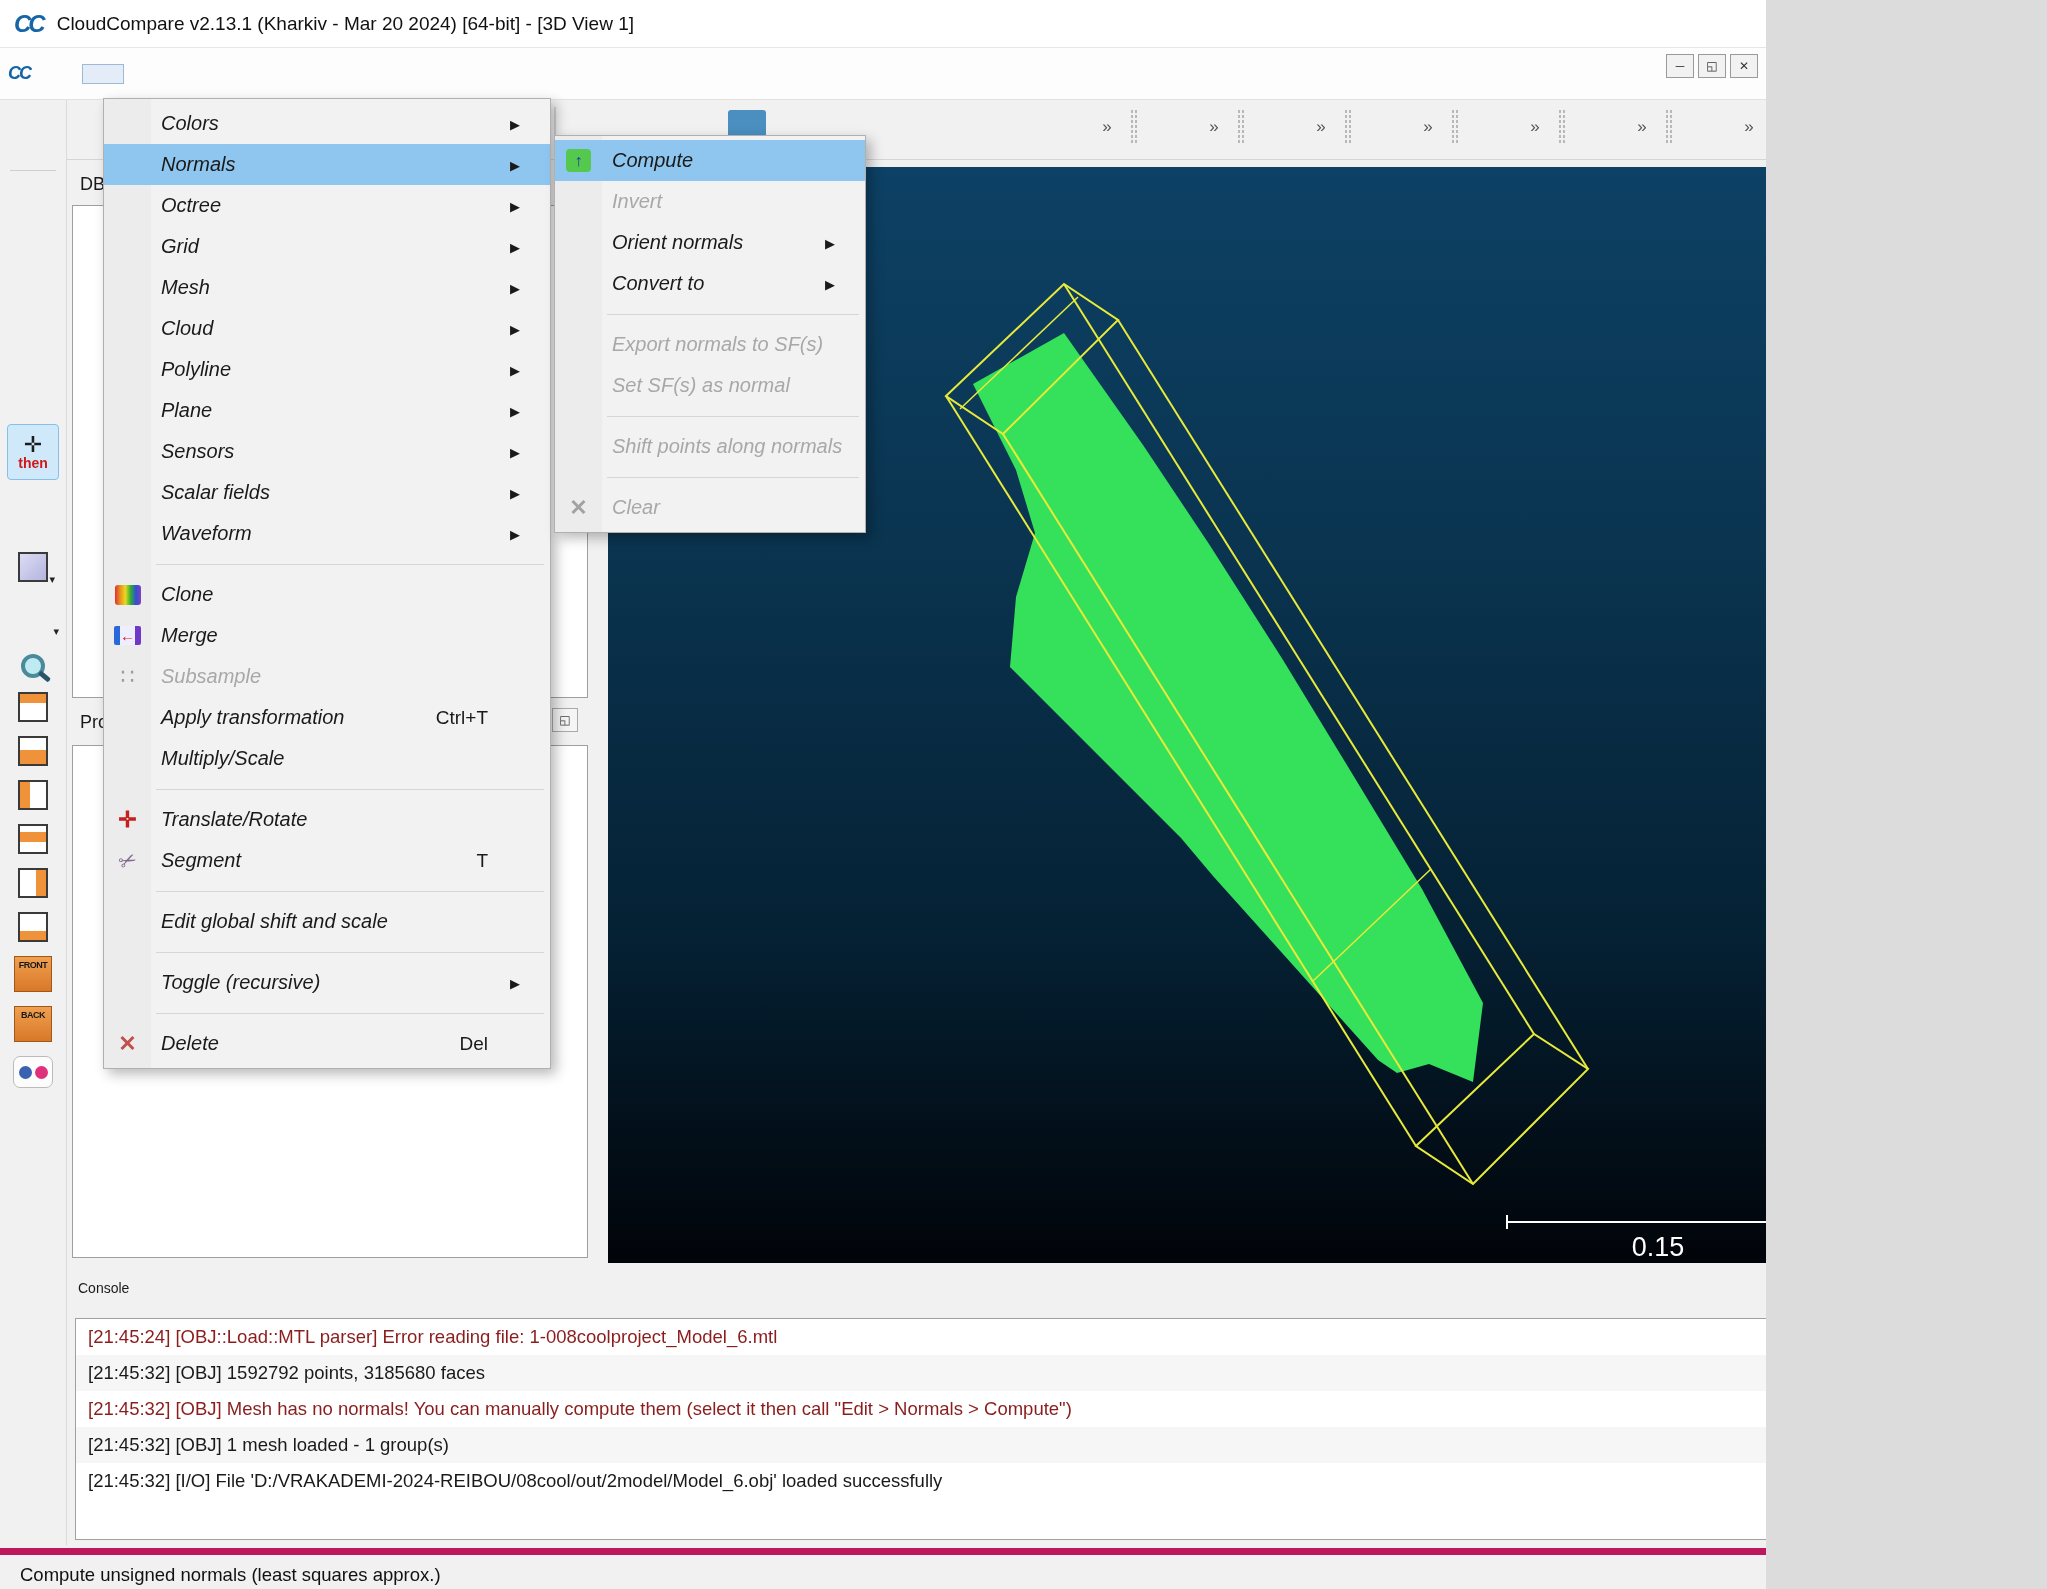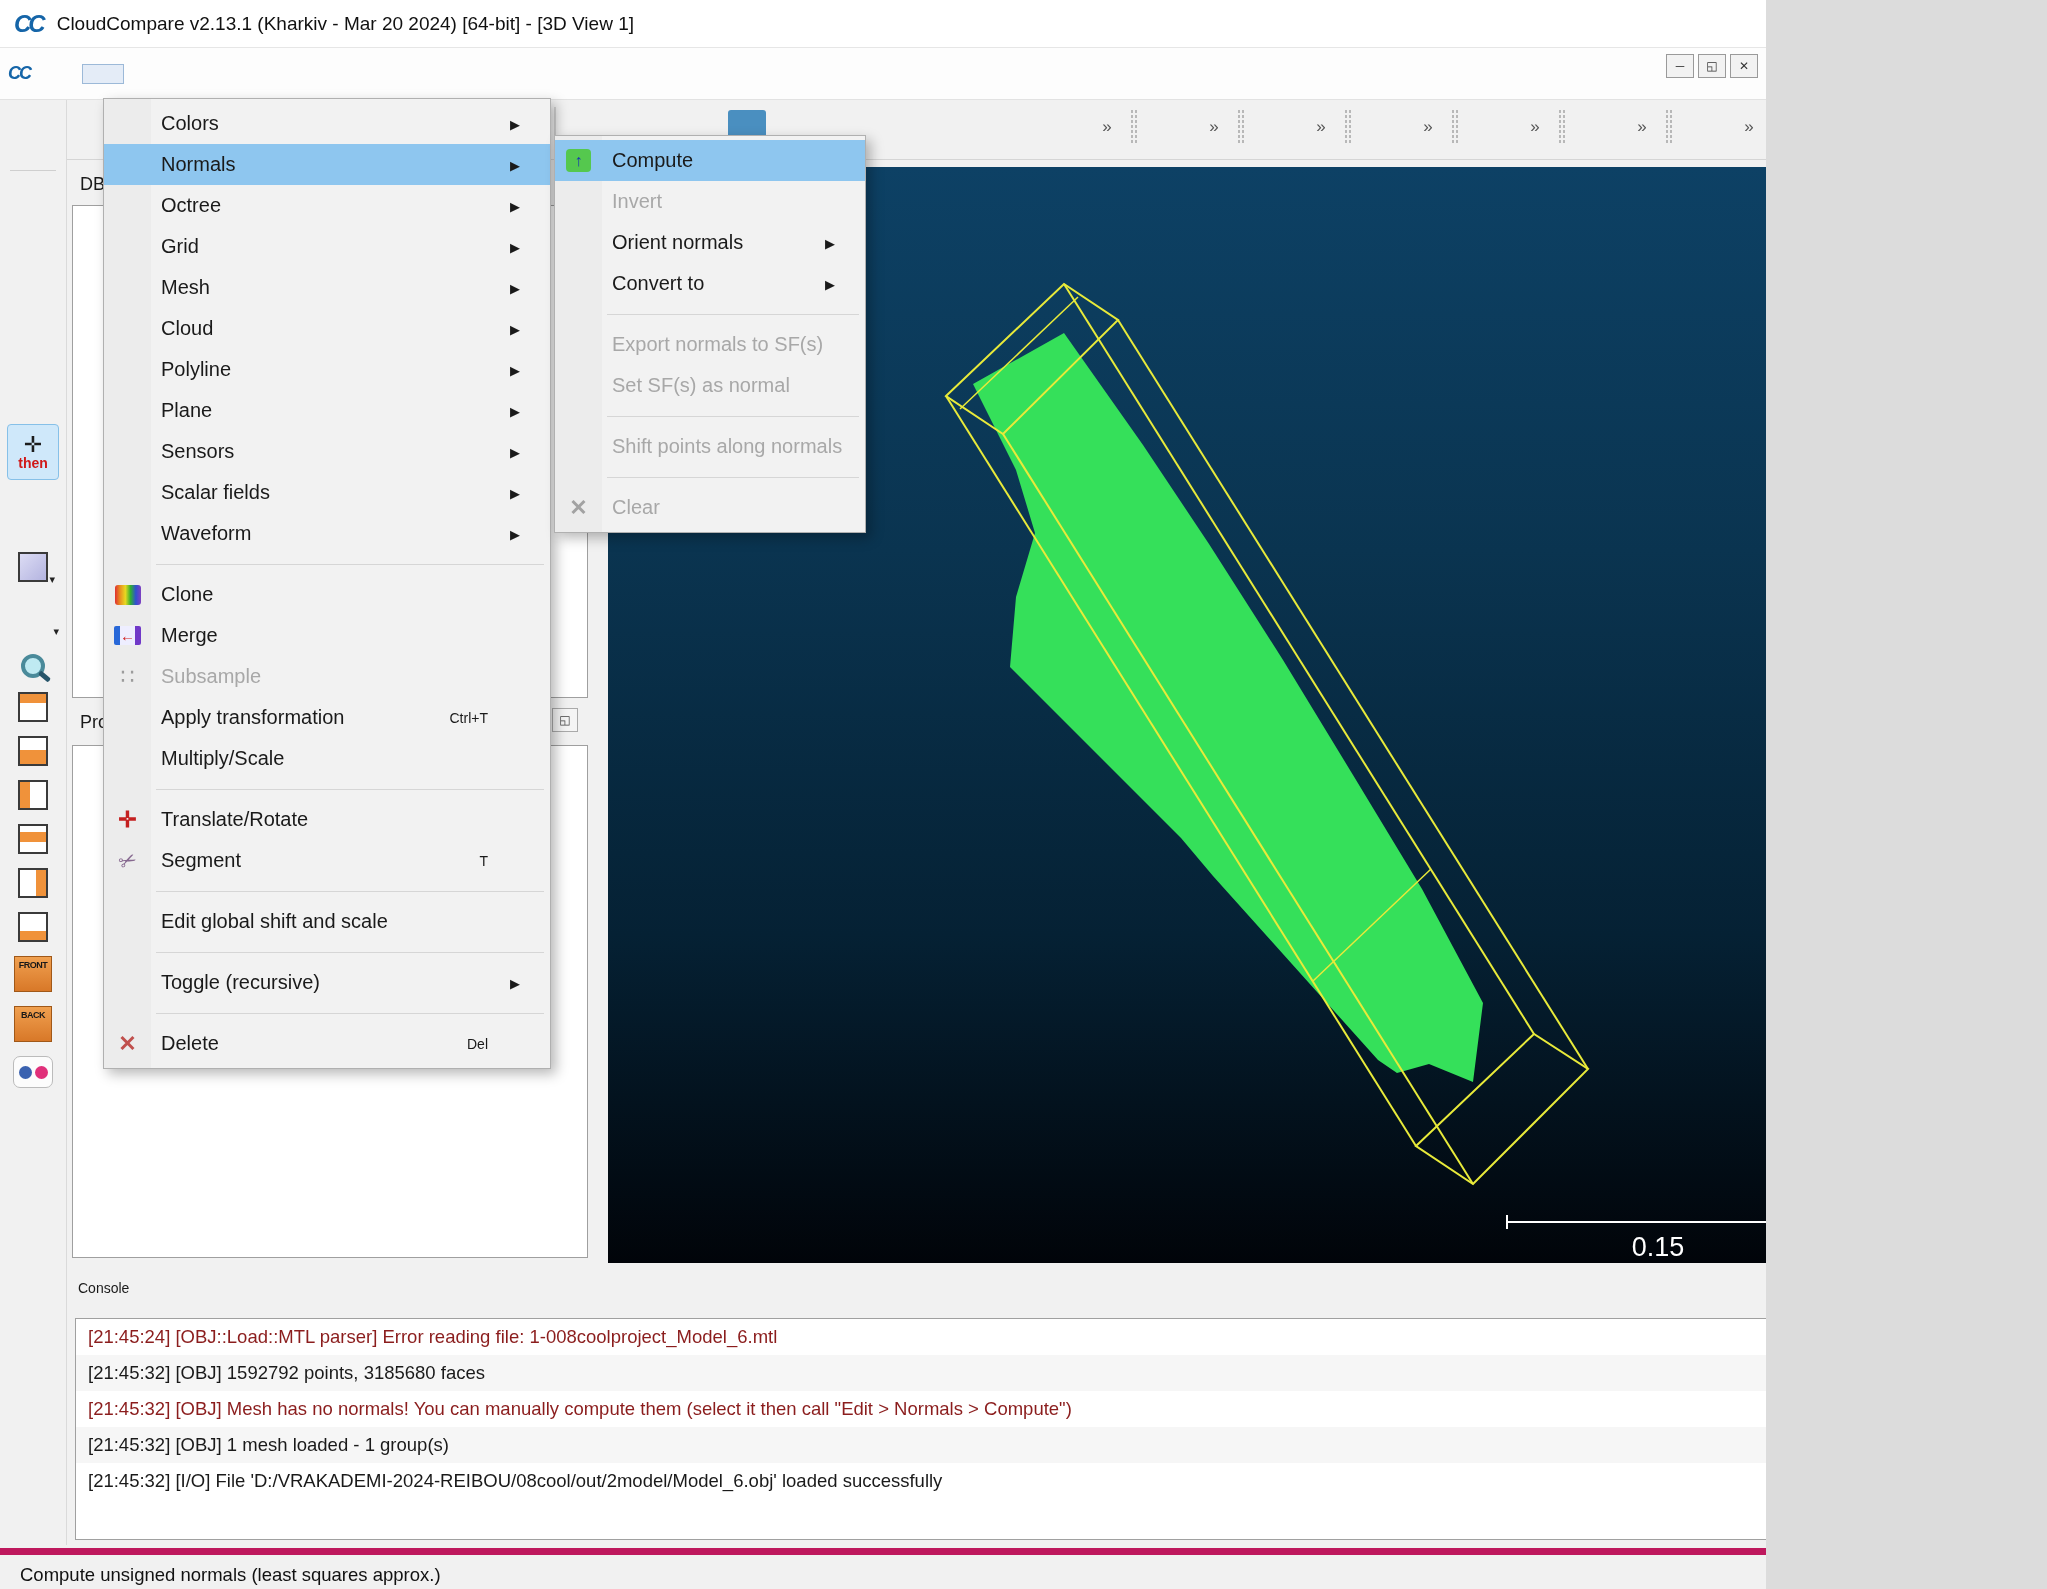--- a/index.html
+++ b/index.html
@@ -105,22 +105,22 @@
   .status-ico { position:absolute; right:28px; top:6px; font-size:22px; color:#2f9a2f; }
   .grip { position:absolute; right:2px; bottom:2px; width:14px; height:14px; background:radial-gradient(#aaa 1.2px, transparent 1.6px); background-size:5px 5px; }
 
   
   .menu { position:absolute; background:linear-gradient(90deg, #ececec 0 47px, #f2f2f2 47px); border:1px solid #b0b0b0; box-shadow:5px 5px 12px rgba(0,0,0,.28); padding:4px 0; z-index:50; }
   #edit-menu { left:103px; top:98px; width:448px; }
   #normals-submenu { left:554px; top:135px; width:312px; z-index:51; }
   .mrow { position:relative; height:41px; display:flex; align-items:center; }
   .mrow.highlighted { background:#8ec6ef; }
   .mi { width:47px; height:41px; flex:none; display:flex; align-items:center; justify-content:center; }
-  .ml { margin-left:10px; font-size:20px; color:#1a1a1a; white-space:nowrap; }
-  .ms { position:absolute; right:62px; font-size:14px; color:#1a1a1a; }
+  .ml { margin-left:10px; font-size:20px; color:#1a1a1a; white-space:nowrap;font-style:italic; }
+  .ms { position:absolute; right:62px; font-size:19px; color:#1a1a1a; }
   .mrow.disabled .ml, .mrow.disabled .ms { color:#a8a8a8; }
   .ma { position:absolute; right:0; width:40px; text-align:left; }
   .mrow.has-sub .ma::after { content:"▶"; font-size:13px; color:#1a1a1a; }
   .msep { height:20px; display:flex; align-items:center; }
   .msep i { height:1px; background:#d6d6d6; flex:1; margin:0 6px 0 52px; }
   .mi[data-icon="clone"]::after { content:""; width:26px; height:20px; border-radius:3px;
      background:linear-gradient(90deg,#e03030,#e89020,#e8d820,#30b030,#3050d0,#8040c0); }
   .mi[data-icon="merge"]::after { content:"←"; color:#d02020; font-weight:bold; font-size:15px; width:27px; height:19px; border-radius:2px;
      background:linear-gradient(90deg,#2868d8 0 6px,#eef 6px 21px,#7038c8 21px); display:flex; align-items:center; justify-content:center; }
   .mi[data-icon="subsample"]::after { content:"∷"; color:#9c9c9c; font-size:22px; }

